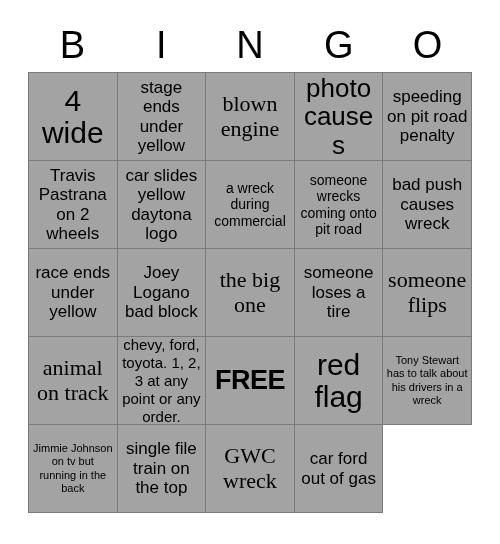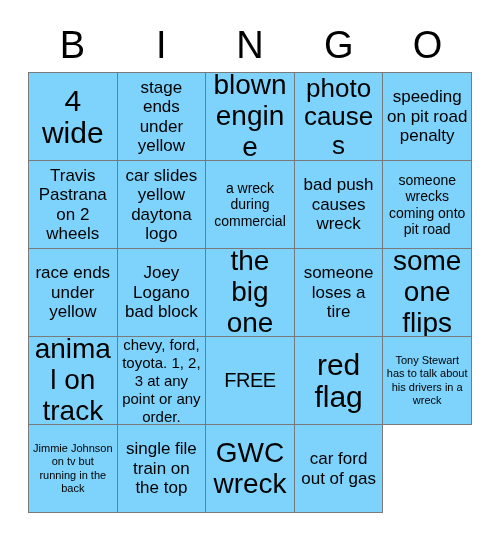--- a/index.html
+++ b/index.html
@@ -65,45 +65,45 @@
   .cell {
     border-right: 1px solid #7a7a7a;
     border-bottom: 1px solid #7a7a7a;
     box-sizing: border-box;
     display: flex;
     align-items: center;
     justify-content: center;
     text-align: center;
     padding: 1px 3px;
     overflow: hidden;
-    background: #7dd3fc;
+    background: #a3a3a3;
   }
 
   .cell-text {
     display: block;
     width: 100%;
     text-align: center;
     line-height: 1.12;
     word-wrap: break-word;
     overflow-wrap: break-word;
     hyphens: none;
   }
 
   
   .fs-xxl .cell-text { font-size: 30px; line-height: 1.05; }
   .fs-xl  .cell-text { font-size: 26px; line-height: 1.08; }
-  .fs-l   .cell-text { font-size: 28px; line-height: 1.10; }
+  .fs-l   .cell-text { font-size: 22px; line-height: 1.10; font-family: Liberation Serif, serif; }
   .fs-m   .cell-text { font-size: 17px; line-height: 1.14; }
   .fs-s   .cell-text { font-size: 14px; line-height: 1.16; }
   .fs-xs  .cell-text { font-size: 15px; line-height: 1.2; }
   .fs-xxs .cell-text { font-size: 11px; line-height: 1.22; }
 
   .free .cell-text {
-    font-weight: normal;
-    font-size: 20px;
+    font-weight: bold;
+    font-size: 27px;
     letter-spacing: -0.5px;
   }
 </style>
 </head>
 <body>
 
 <div class="card">
 
   <div class="header-row">
       <div class="header-cell">B</div>
@@ -131,25 +131,25 @@
       </div>
       <div class="cell fs-m">
         <span class="cell-text">Travis Pastrana on 2 wheels</span>
       </div>
       <div class="cell fs-m">
         <span class="cell-text">car slides yellow daytona logo</span>
       </div>
       <div class="cell fs-s">
         <span class="cell-text">a wreck during commercial</span>
       </div>
+      <div class="cell fs-s">
+        <span class="cell-text">someone wrecks coming onto pit road</span>
+      </div>
       <div class="cell fs-m">
         <span class="cell-text">bad push causes wreck</span>
-      </div>
-      <div class="cell fs-s">
-        <span class="cell-text">someone wrecks coming onto pit road</span>
       </div>
       <div class="cell fs-m">
         <span class="cell-text">race ends under yellow</span>
       </div>
       <div class="cell fs-m">
         <span class="cell-text">Joey Logano bad block</span>
       </div>
       <div class="cell fs-l">
         <span class="cell-text">the big one</span>
       </div>

